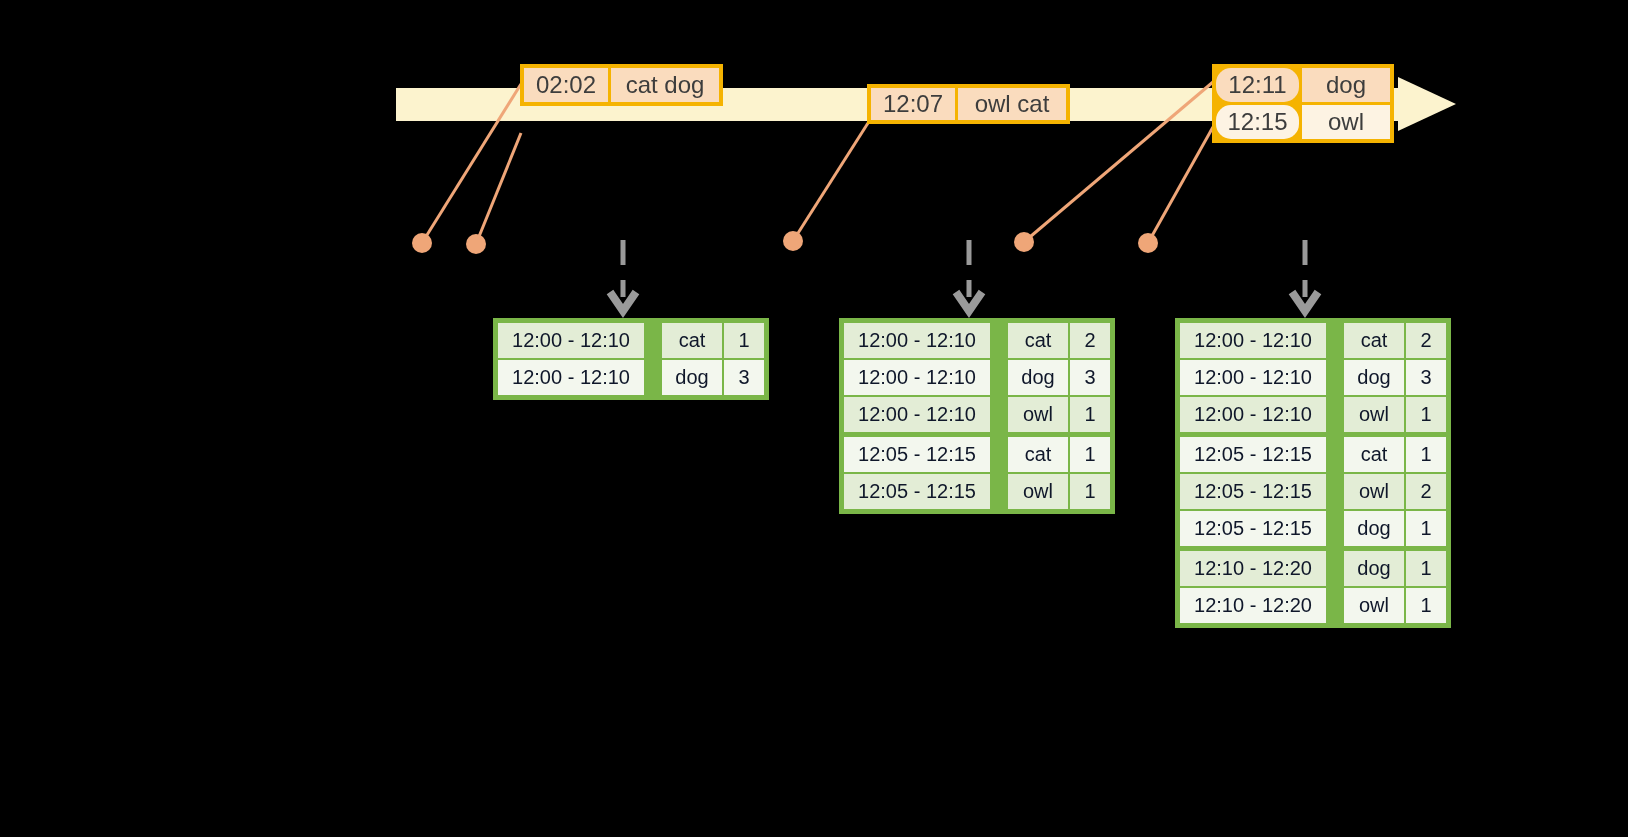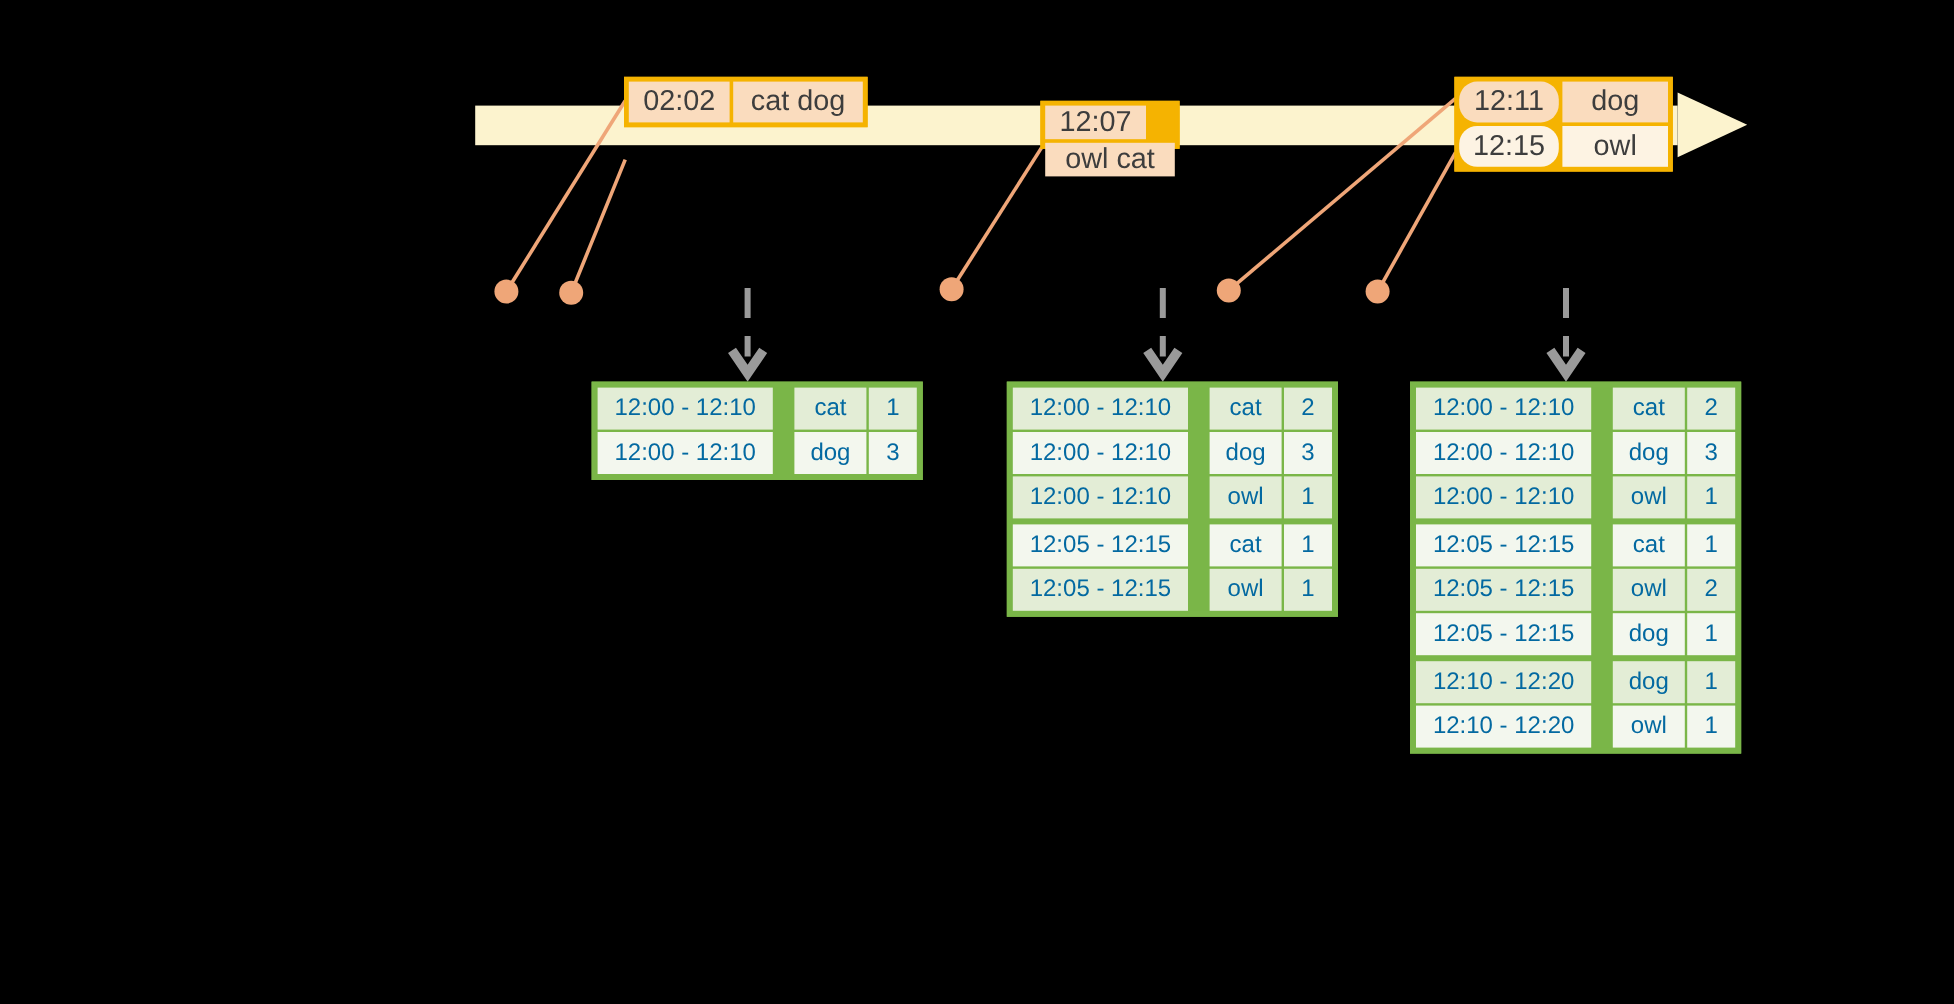--- a/index.html
+++ b/index.html
@@ -14,41 +14,41 @@
     border-top:27px solid transparent; border-bottom:27px solid transparent; border-left:58px solid #fcf3ce;
   }
   svg.overlay { position:absolute; left:0; top:0; z-index:2; }
 
   
   .etable {
     position:absolute; z-index:3; border:4px solid #f5b301; background:#f5b301;
     display:flex; flex-direction:column; gap:3px;
   }
   .erow { display:flex; gap:3px; height:34px; }
-  .erow.single { height:32px;flex-direction:column; }
+  .erow.single { height:32px; }
   .ecell { display:flex; align-items:center; justify-content:center; color:#3d3d3d; font-size:24px; }
   .ecell.time  { width:84px; }
   .ecell.words { width:108px; }
   #et-c .ecell.time  { width:83px;border-radius:15px; }
   #et-c .ecell.words { width:88px; }
   .efill-dark  { background:#fadcbe; }
   .efill-light { background:#fdf3e3; }
   #et-a { left:520px; top:64px; }
   #et-b { left:867px; top:84px; }
   #et-c { left:1212px; top:64px; }
 
   
   .rtable {
     position:absolute; z-index:3; border:5px solid #7ab648; background:#7ab648;
     display:flex; flex-direction:column;
   }
   .rrow { display:flex; gap:2px; height:35px; margin-top:2px; }
   .rrow:first-child { margin-top:0; }
   .rrow.group-start { margin-top:5px; }
-  .rcell { display:flex; align-items:center; justify-content:center; color:#0369a1; font-size:20px; }
+  .rcell { display:flex; align-items:center; justify-content:center; color:#0f172a; font-size:20px; }
   .rcell.window { width:146px; }
   .rcell.word   { width:60px;margin-left:16px; }
   .rcell.count  { width:40px; }
   .rfill-dark  { background:#e3edd6; }
   .rfill-light { background:#f3f7ee; }
   #rt-1 { left:493px;  top:318px; }
   #rt-2 { left:839px;  top:318px; }
   #rt-3 { left:1175px; top:318px; }
 </style>
 </head>

